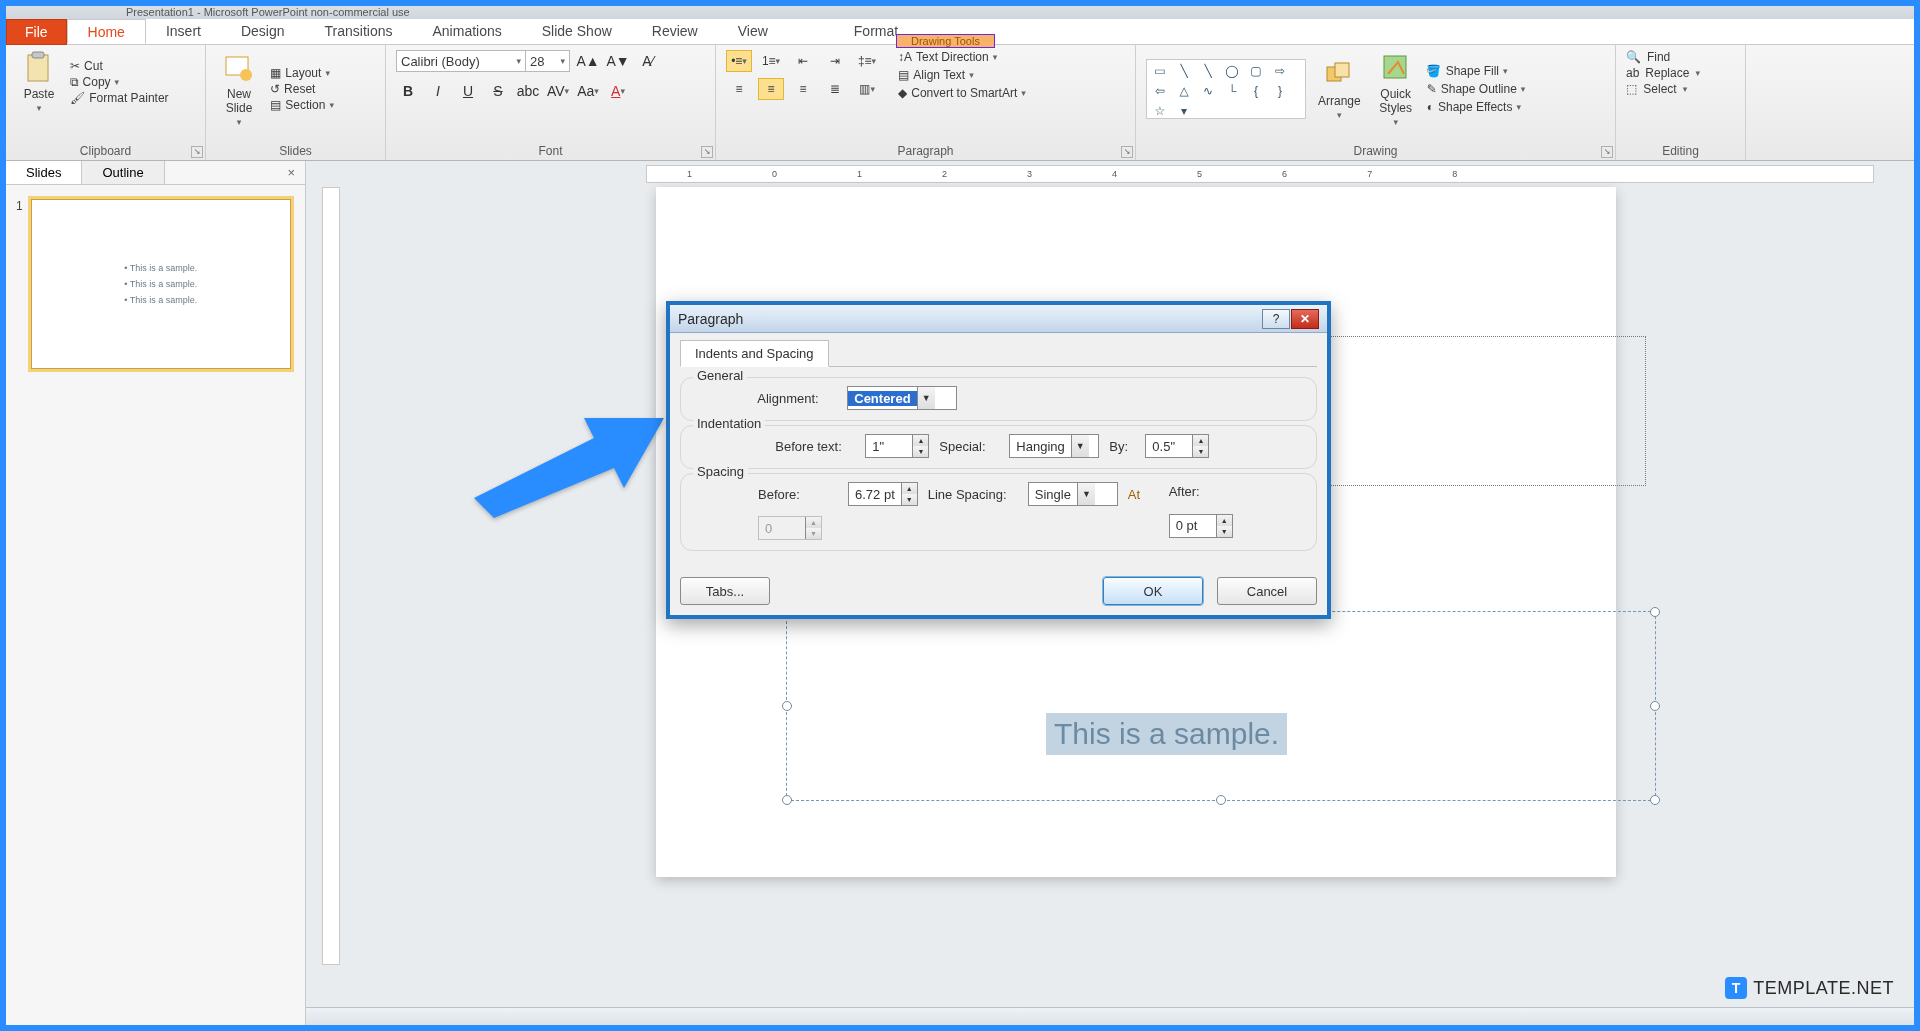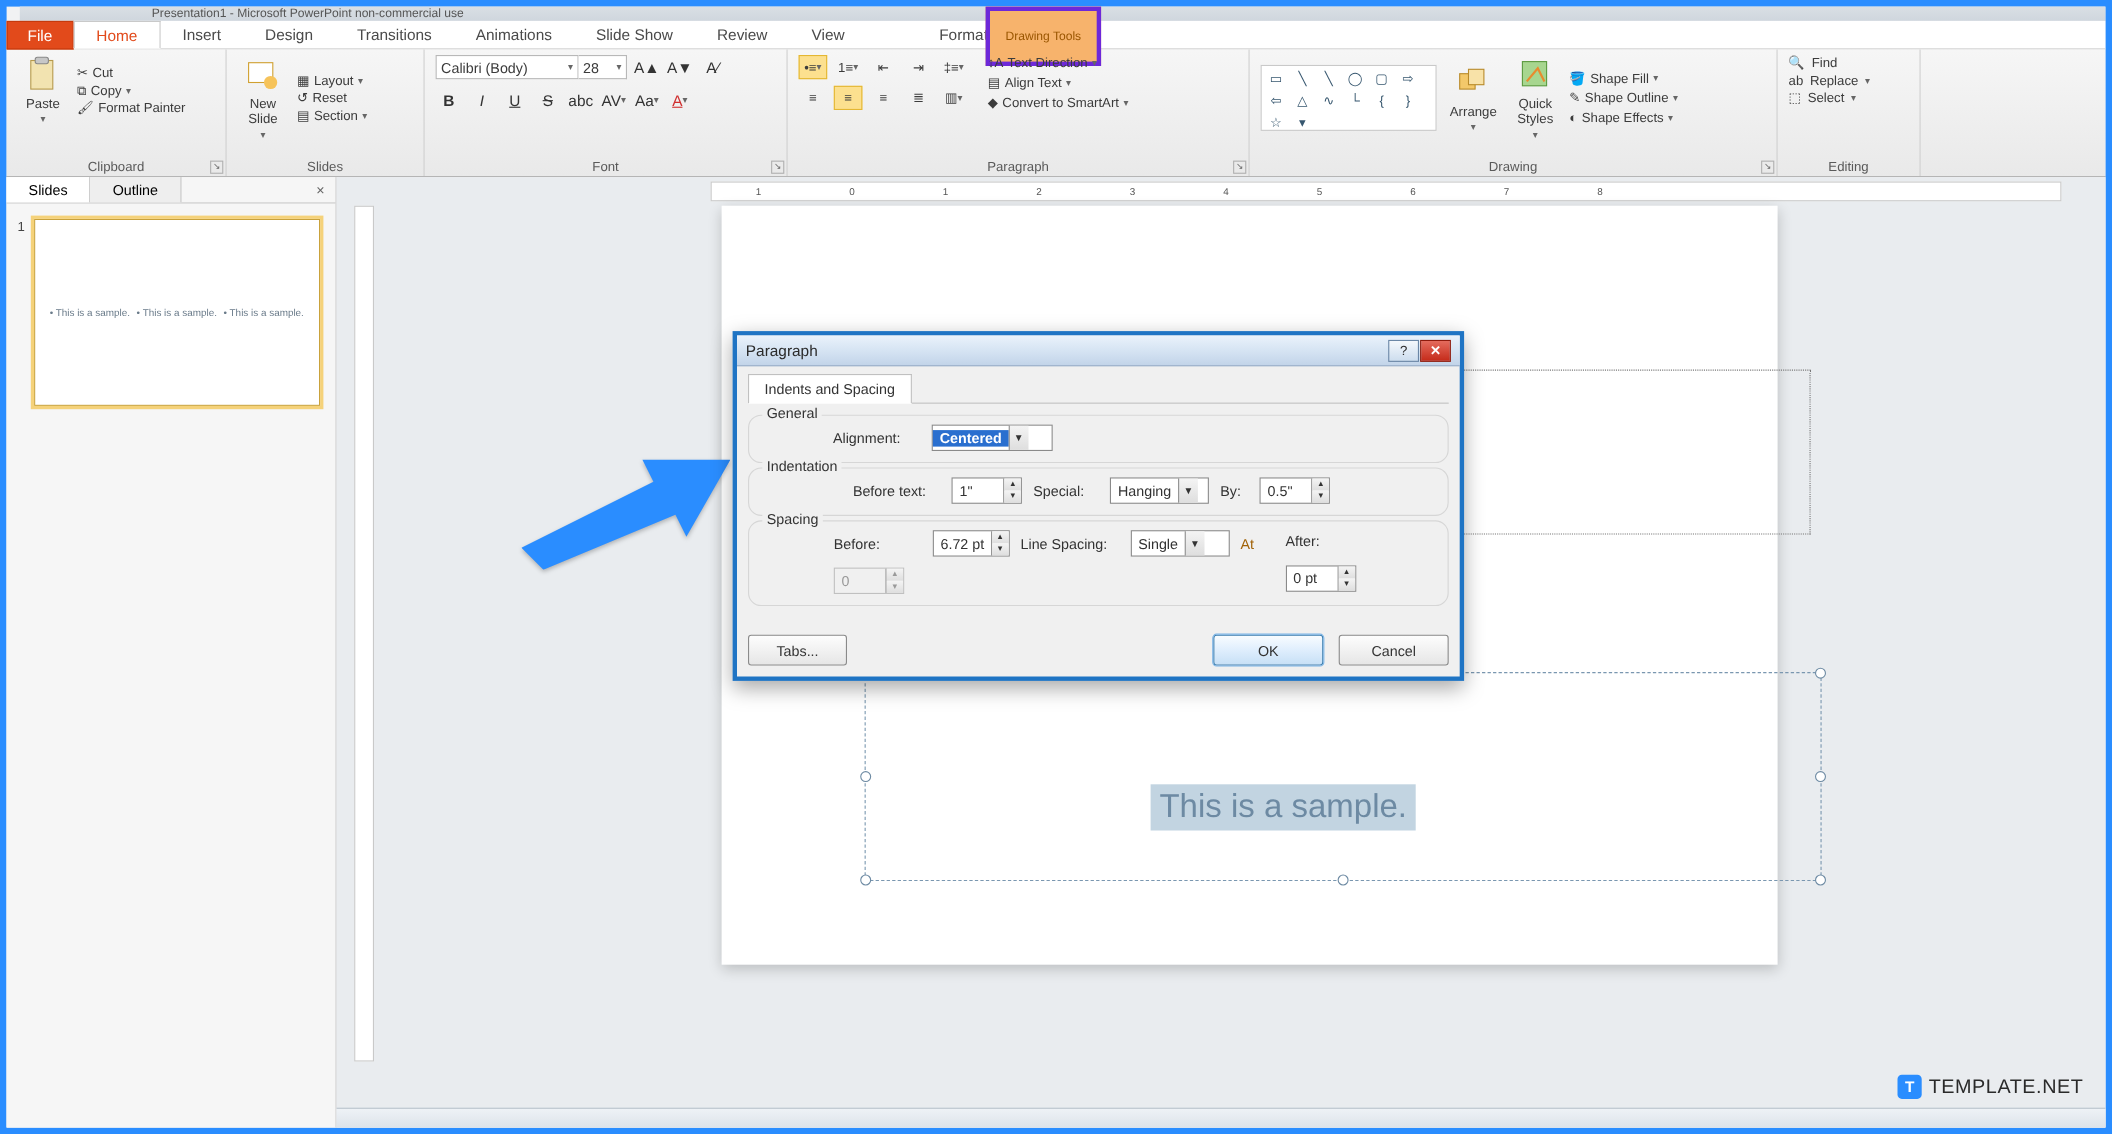--- a/index.html
+++ b/index.html
@@ -1,28 +1,28 @@
 <!DOCTYPE html>
 <html><head>
 <meta charset="utf-8">
 <style>
 * { margin: 0; padding: 0; box-sizing: border-box; font-family: "Segoe UI", Tahoma, sans-serif; }
 body { background: #fff; overflow: hidden; }
 .frame { border: 6px solid #2a8dff; width: 1920px; height: 1031px; position: relative; background: #f1f2f3; }
 
 
-.title-bar { height: 13px; background: linear-gradient(#d9dfe5,#cfd6dd); font-size: 11px; color: #555; padding-left: 120px; margin-left: 12px; }
+.title-bar { height: 13px; background: linear-gradient(#d9dfe5,#cfd6dd); font-size: 11px; color: #555; padding-left: 120px; }
 
 
 .tab-row { display: flex; height: 26px; background: #fff; border-bottom: 1px solid #c9c9c9; font-size: 14px; }
 .tab-row .file { background: #e24a1b; color: #fff; padding: 4px 18px; height: 26px; border: 1px solid #c53a0d; }
 .tab-row .tab { padding: 4px 20px; color: #4a4a4a; }
 .tab-row .tab.active { background: #fff; border: 1px solid #c9c9c9; border-bottom: 1px solid #fff; color: #e24a1b; }
 .drawing-tools { position:absolute; left:890px; top:0; display:flex; flex-direction:column; align-items:center; font-size:11px;}
-.drawing-tools .hdr{background:#f7b36c;color:#9a5600;padding:17px 14px;border:4px solid #6d28d9;}
+.drawing-tools .hdr{background:#f7b36c;color:#9a5600;padding:0 14px;border:1px solid #6d28d9;margin-top:28px;}
 
 
 .ribbon { display: flex; height: 116px; background: linear-gradient(#f6f6f6,#e9e9e9); border-bottom: 1px solid #b5b5b5; font-size: 12px; color: #3b3b3b; }
 .group { border-right: 1px solid #cfcfcf; padding: 4px 10px 2px 10px; display: flex; flex-direction: column; justify-content: space-between; position: relative; }
 .group-label { text-align: center; font-size: 12px; color: #5a5a5a; margin-top: 2px; }
 .group .row { display: flex; align-items: center; gap: 6px; }
 .big-btn { display:flex; flex-direction:column; align-items:center; gap:2px; padding:2px 6px; }
 .big-btn .ic { width:34px; height:34px; display:flex; align-items:center; justify-content:center; }
 .btn-line { display:flex; align-items:center; gap:4px; padding:1px 2px; }
 .dd { font-size:9px; color:#666; }
@@ -47,21 +47,21 @@
 
 
 .workspace { position:absolute; top:155px; left:0; right:0; bottom:0; display:flex; background:#f1f2f3;}
 .slide-panel { width:300px; background:#f6f6f6; border-right:1px solid #c9c9c9; display:flex; flex-direction:column; }
 .sp-tabs{display:flex;border-bottom:1px solid #c9c9c9;font-size:13px;}
 .sp-tabs .t{padding:4px 20px;background:#eee;border-right:1px solid #c9c9c9;}
 .sp-tabs .t.active{background:#fff;}
 .sp-tabs .x{margin-left:auto;padding:4px 10px;color:#666;}
 .thumb{margin:14px 10px;display:flex;gap:8px;}
 .thumb .num{font-size:12px;color:#444;}
-.thumb .mini{width:260px;height:170px;background:#fff;border:1px solid #c9a23c;outline:3px solid #f5d27a;display:flex;align-items:center;justify-content:center;gap:6px;font-size:9px;color:#6a7b8a;}
+.thumb .mini{width:260px;height:170px;background:#fff;border:1px solid #c9a23c;outline:3px solid #f5d27a;display:flex;flex-direction:column;align-items:center;justify-content:center;gap:6px;font-size:9px;color:#6a7b8a;}
 
 .editor{flex:1;position:relative;background:#e9ecef;}
 .ruler-h{position:absolute;top:4px;left:340px;right:40px;height:18px;background:#fff;border:1px solid #c9c9c9;font-size:9px;color:#555;display:flex;align-items:center;}
 .ruler-v{position:absolute;top:26px;left:16px;width:18px;bottom:60px;background:#fff;border:1px solid #c9c9c9;}
 .canvas{position:absolute;top:26px;left:350px;width:960px;height:690px;background:#fff;box-shadow:0 4px 12px rgba(0,0,0,0.2);}
 .textbox-ghost{position:absolute;border:1px dotted #777;left:620px;top:175px;width:720px;height:150px;}
 .textbox-sel{position:absolute;border:1px dashed #7a97b0;left:480px;top:450px;width:870px;height:190px;}
 .textbox-sel .hnd{position:absolute;width:10px;height:10px;background:#fff;border:1px solid #6d8aa3;border-radius:50%;}
 .sample-text{position:absolute;left:740px;top:552px;font-size:30px;color:#6d8aa3;background:#c2d4e1;padding:4px 8px;}
 .notes-bar{position:absolute;left:310px;right:0;bottom:18px;height:40px;background:#fff;border-top:1px solid #c9c9c9;padding:8px 14px;font-size:20px;color:#9b9b9b;font-style:italic;}

